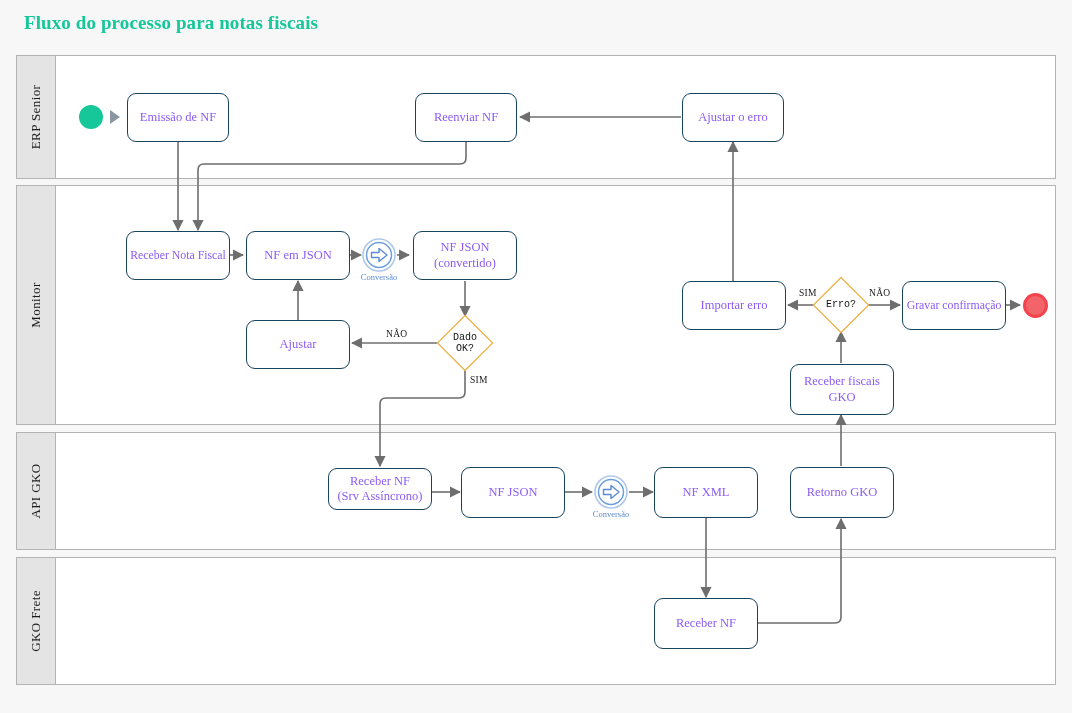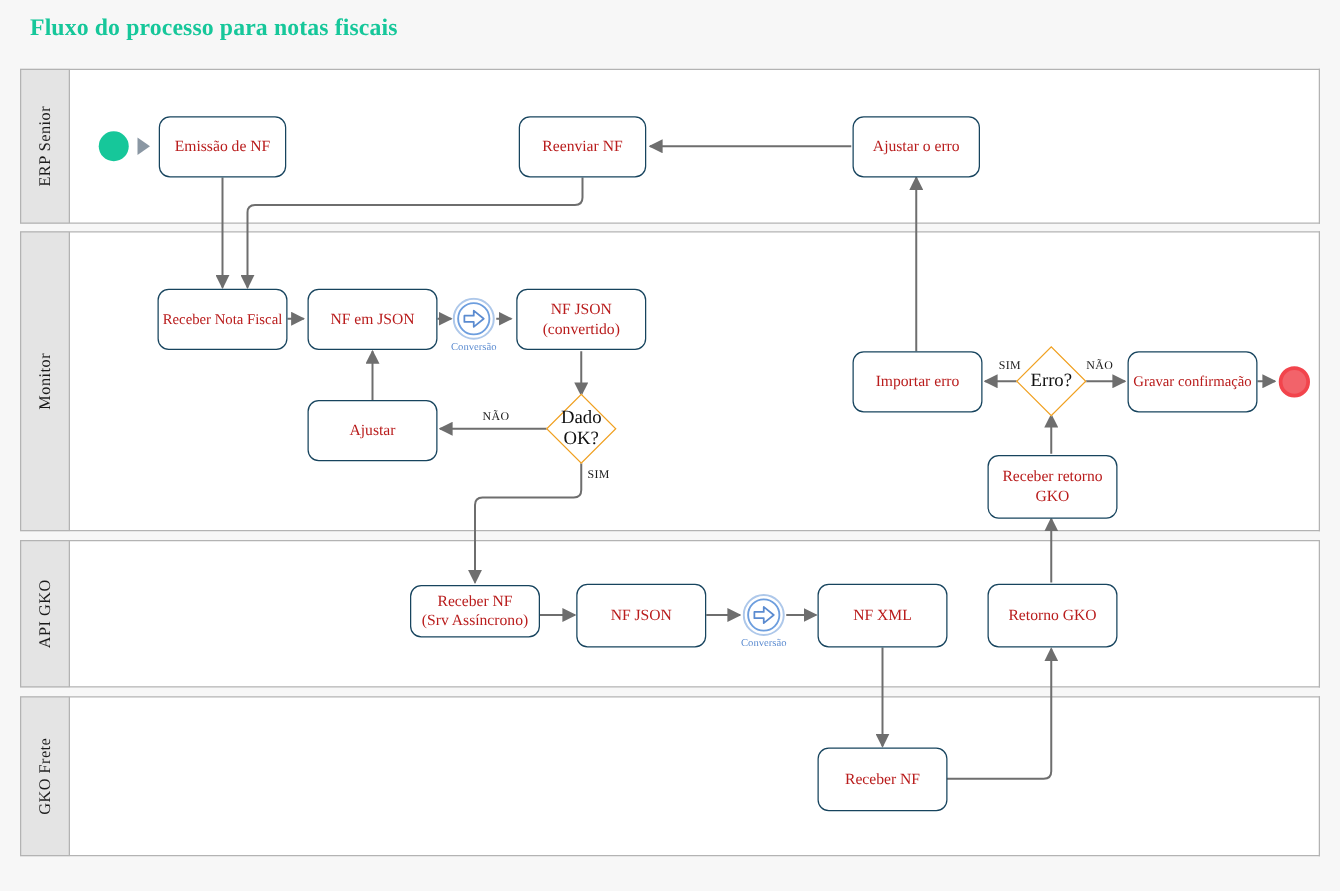--- a/index.html
+++ b/index.html
@@ -90,21 +90,21 @@
     box-sizing: border-box;
     background: #ffffff;
     border: 1.6px solid #17445e;
     border-radius: 9px;
     display: flex;
     align-items: center;
     justify-content: center;
     text-align: center;
     font-size: 12.5px;
     line-height: 1.22;
-    color: #b91c1c;
+    color: #8b5cf6;
     font-family: "Liberation Serif", "DejaVu Serif", serif;
     padding: 19px 3px;
   }
   .task span { display: block; white-space: pre-line; }
 
   .gateway {
     position: absolute;
     box-sizing: border-box;
     width: 54px;
     height: 54px;
@@ -118,26 +118,26 @@
     background: #ffffff;
     border: 1.8px solid #f0a020;
     transform: rotate(45deg);
     box-sizing: border-box;
   }
   .gateway .glabel {
     position: absolute;
     left: 50%;
     top: 50%;
     transform: translate(-50%, -50%);
-    font-size: 15px;
+    font-size: 10px;
     line-height: 1.12;
     text-align: center;
     color: #111111;
     white-space: pre-line;
-    font-family: Liberation Serif, serif;
+    font-family: Liberation Mono, monospace;
   }
 
   .event {
     position: absolute;
     border-radius: 50%;
     box-sizing: border-box;
   }
   .event-start {
     width: 24px;
     height: 24px;
@@ -308,21 +308,21 @@
 
 <div class="task" style="left:682px; top:281px; width:104px; height:49px;">
   <span>Importar erro</span>
 </div>
 
 <div class="task" style="left:902px; top:281px; width:104px; height:49px; font-size:11.8px;">
   <span>Gravar confirmação</span>
 </div>
 
 <div class="task" style="left:790px; top:364px; width:104px; height:51px;">
-  <span>Receber retorno
+  <span>Receber fiscais
 GKO</span>
 </div>
 
 <div class="task" style="left:328px; top:468px; width:104px; height:42px;">
   <span>Receber NF
 (Srv Assíncrono)</span>
 </div>
 
 <div class="task" style="left:461px; top:467px; width:104px; height:51px;">
   <span>NF JSON</span>

